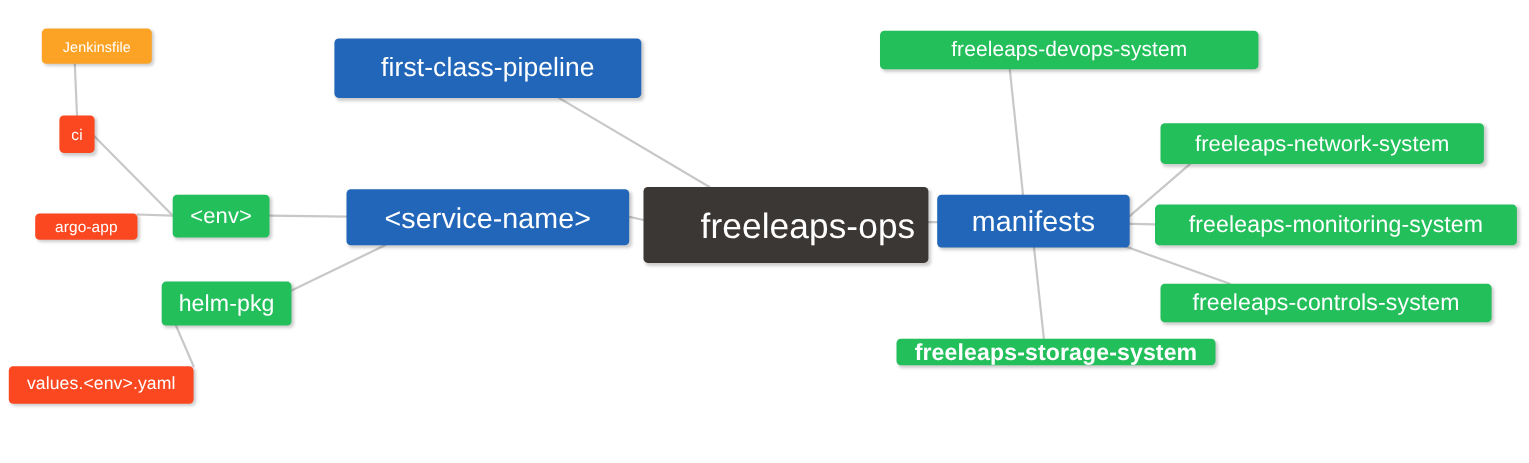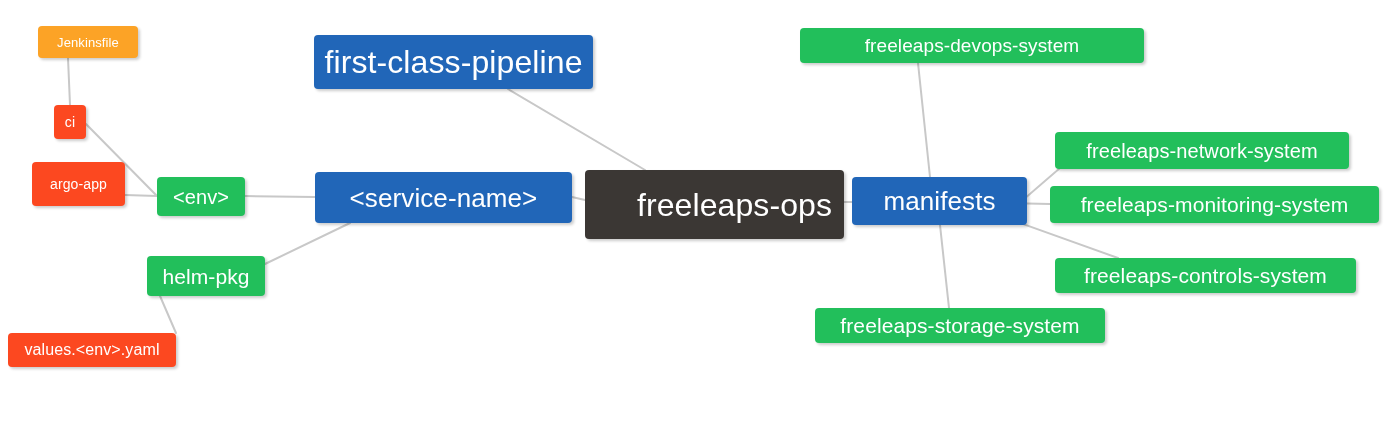--- a/index.html
+++ b/index.html
@@ -64,28 +64,28 @@
       <line x1="930" y1="177" x2="918" y2="63" stroke="#c8c8c8" stroke-width="2" stroke-linecap="round"></line>
       <line x1="1009" y1="212" x2="1082" y2="149" stroke="#c8c8c8" stroke-width="2" stroke-linecap="round"></line>
       <line x1="1009" y1="203" x2="1050" y2="204" stroke="#c8c8c8" stroke-width="2" stroke-linecap="round"></line>
       <line x1="1009" y1="219" x2="1118" y2="258" stroke="#c8c8c8" stroke-width="2" stroke-linecap="round"></line>
       <line x1="940" y1="225" x2="949" y2="308" stroke="#c8c8c8" stroke-width="2" stroke-linecap="round"></line>
     </svg>
 
   <div id="node-layer">
       <div class="node n-orange" style="left: 18px; top: 26px; width: 100px; height: 32px; font-size: 13px;">Jenkinsfile</div>
       <div class="node n-red" style="left: 54px; top: 105px; width: 32px; height: 34px; font-size: 14px;">ci</div>
-      <div class="node n-red" style="left: 32px; top: 162px; width: 93px; height: 44px; font-size: 14px;">argo-app</div>
+      <div class="node n-red" style="left: 32px; top: 194px; width: 93px; height: 24px; font-size: 14px;">argo-app</div>
       <div class="node n-green" style="left: 157px; top: 177px; width: 88px; height: 39px; font-size: 20px;">&lt;env&gt;</div>
       <div class="node n-green" style="left: 147px; top: 256px; width: 118px; height: 40px; font-size: 21px;">helm-pkg</div>
       <div class="node n-red" style="left: 8px; top: 333px; width: 168px; height: 34px; font-size: 16px;">values.&lt;env&gt;.yaml</div>
-      <div class="node n-blue" style="left: 314px; top: 35px; width: 279px; height: 54px; font-size: 32px;">first-class-pipeline</div>
+      <div class="node n-blue" style="left: 304px; top: 35px; width: 279px; height: 54px; font-size: 24px;">first-class-pipeline</div>
       <div class="node n-blue" style="left: 315px; top: 172px; width: 257px; height: 51px; font-size: 26px;">&lt;service-name&gt;</div>
       <div class="node n-root" style="left: 585px; top: 170px; width: 259px; height: 69px; font-size: 32px; padding-left: 40px;">freeleaps-ops</div>
       <div class="node n-blue" style="left: 852px; top: 177px; width: 175px; height: 48px; font-size: 26px;">manifests</div>
       <div class="node n-green" style="left: 800px; top: 28px; width: 344px; height: 35px; font-size: 19px;">freeleaps-devops-system</div>
-      <div class="node n-green" style="left: 1055px; top: 112px; width: 294px; height: 37px; font-size: 20px; margin-top: 20px;">freeleaps-network-system</div>
+      <div class="node n-green" style="left: 1055px; top: 112px; width: 294px; height: 37px; font-size: 20px;">freeleaps-network-system</div>
       <div class="node n-green" style="left: 1050px; top: 186px; width: 329px; height: 37px; font-size: 21px;">freeleaps-monitoring-system</div>
       <div class="node n-green" style="left: 1055px; top: 258px; width: 301px; height: 35px; font-size: 21px;">freeleaps-controls-system</div>
-      <div class="node n-green" style="left: 815px; top: 308px; width: 290px; height: 35px; font-size: 21px;">freeleaps-storage-system</div>
+      <div class="node n-green" style="left: 815px; top: 308px; width: 290px; height: 24px; font-size: 21px; font-weight: bold;">freeleaps-storage-system</div>
     </div>
 
 </div>
 
 </body></html>

